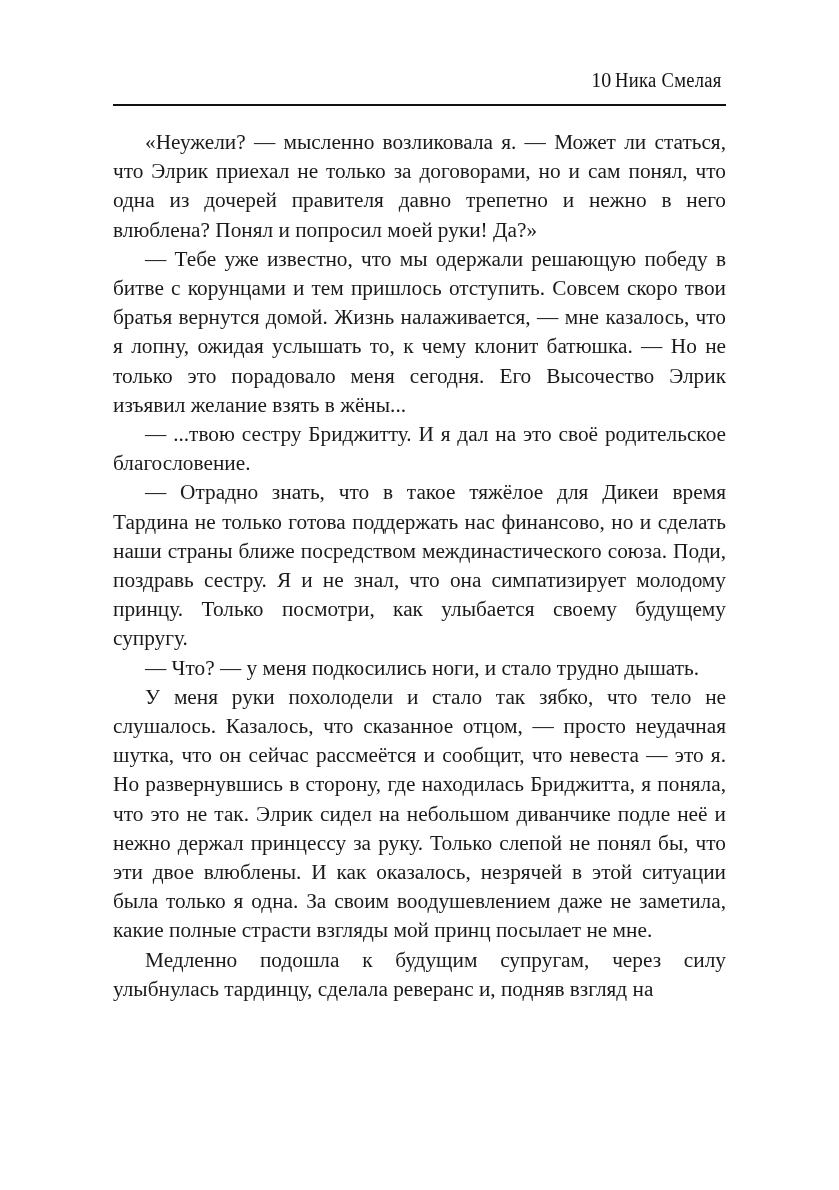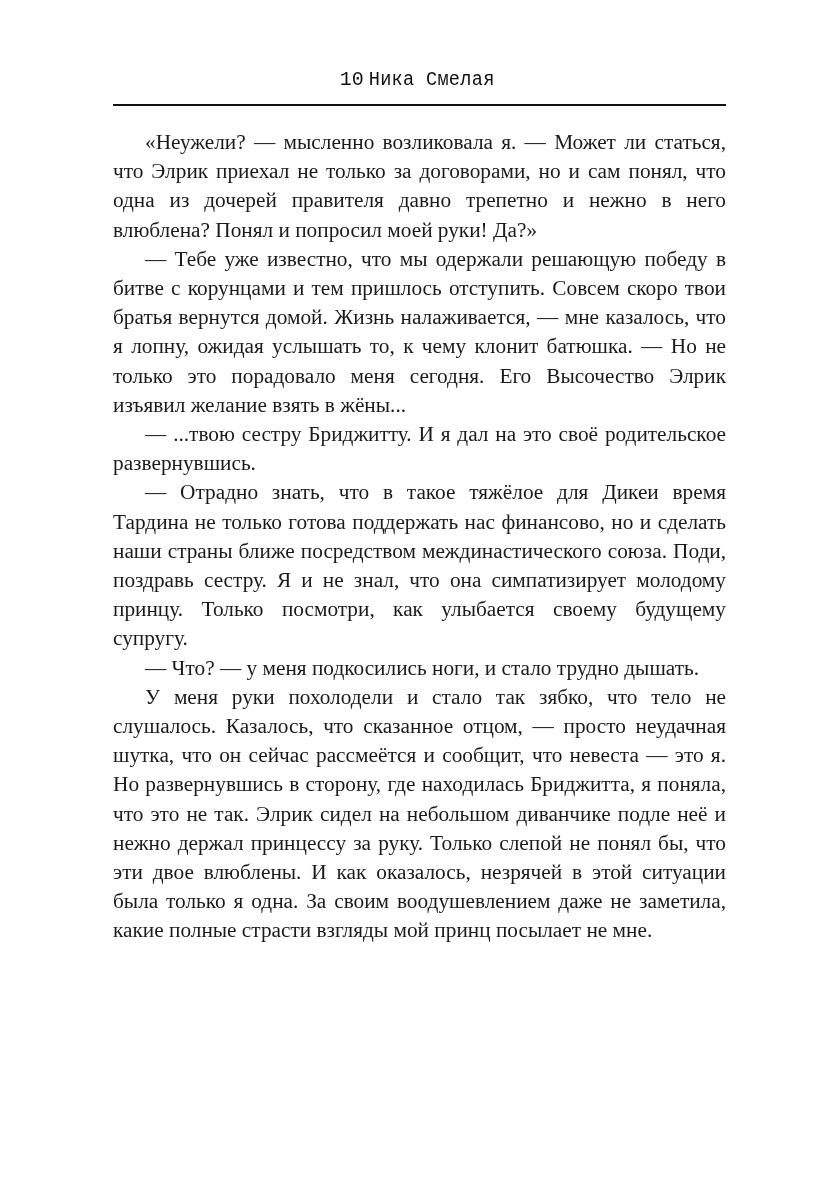--- a/index.html
+++ b/index.html
@@ -23,22 +23,22 @@
   }
 
   
   .running-head {
     position: absolute;
     left: 113px;
     top: 70px;
     width: 613px;
     display: flex;
     align-items: baseline;
-    justify-content: center;
-    font-family: Liberation Mono, monospace;
+    justify-content: flex-end;
+    font-family: Liberation Serif, serif;
     font-stretch: condensed;
   }
   .folio {
     font-size: 20px;
     letter-spacing: 0px;
     color: #111111;
     line-height: 1;
   }
   .book-author {
     font-size: 20px;
@@ -91,19 +91,20 @@
   <div class="running-head">
     <span class="folio">10</span>
     <span class="book-author">Ника Смелая</span>
   </div>
 
   <div class="head-rule"></div>
 
   <div class="textblock">
     <p>«Неужели? — мысленно возликовала я. — Может ли статься, что Элрик приехал не только за договорами, но и сам понял, что одна из дочерей правителя давно трепет­но и нежно в него влюблена? Понял и попросил моей ру­ки! Да?»</p>
     <p>— Тебе уже известно, что мы одержали решающую по­беду в битве с корунцами и тем пришлось отступить. Со­всем скоро твои братья вернутся домой. Жизнь налажива­ется, — мне казалось, что я лопну, ожидая услышать то, к чему клонит батюшка. — Но не только это порадовало ме­ня сегодня. Его Высочество Элрик изъявил желание взять в жёны...</p>
-    <p>— ...твою сестру Бриджитту. И я дал на это своё роди­тельское развернувшись.</p>
+    <p>— ...твою сестру Бриджитту. И я дал на это своё роди­тельское благословение.</p>
     <p>— Отрадно знать, что в такое тяжёлое для Дикеи время Тардина не только готова поддержать нас финансово, но и сделать наши страны ближе посредством междинастиче­ского союза. Поди, поздравь сестру. Я и не знал, что она симпатизирует молодому принцу. Только посмотри, как улыбается своему будущему супругу.</p>
     <p>— Что? — у меня подкосились ноги, и стало трудно ды­шать.</p>
     <p>У меня руки похолодели и стало так зябко, что тело не слушалось. Казалось, что сказанное отцом, — просто неудач­ная шутка, что он сейчас рассмеётся и сообщит, что неве­ста — это я. Но развернувшись в сторону, где находилась Бриджитта, я поняла, что это не так. Элрик сидел на не­большом диванчике подле неё и нежно держал принцессу за руку. Только слепой не понял бы, что эти двое влюблены. И как оказалось, незрячей в этой ситуации была только я одна. За своим воодушевлением даже не заметила, какие полные страсти взгляды мой принц посылает не мне.</p>
+    <p>Медленно подошла к будущим супругам, через силу улыбнулась тардинцу, сделала реверанс и, подняв взгляд на</p>
   </div>
 
 </div>
 
 </body></html>

